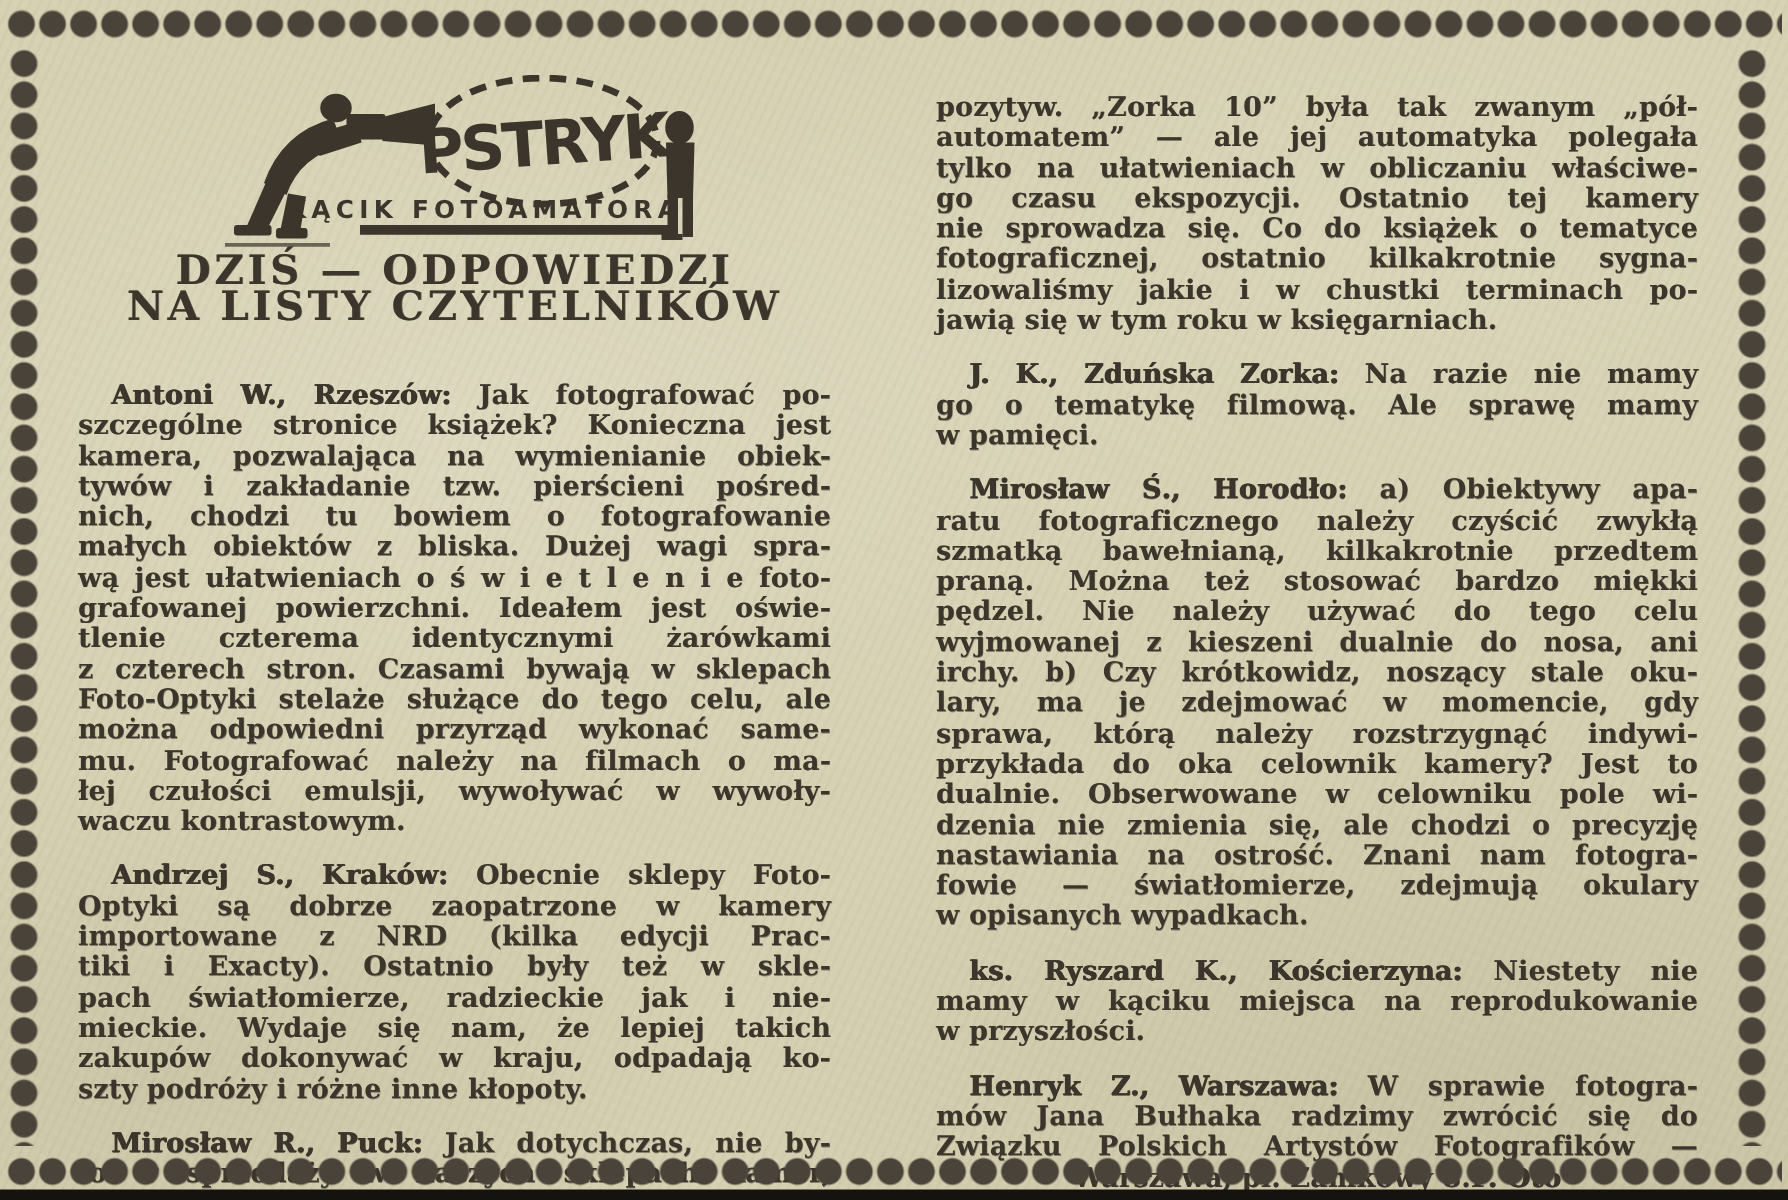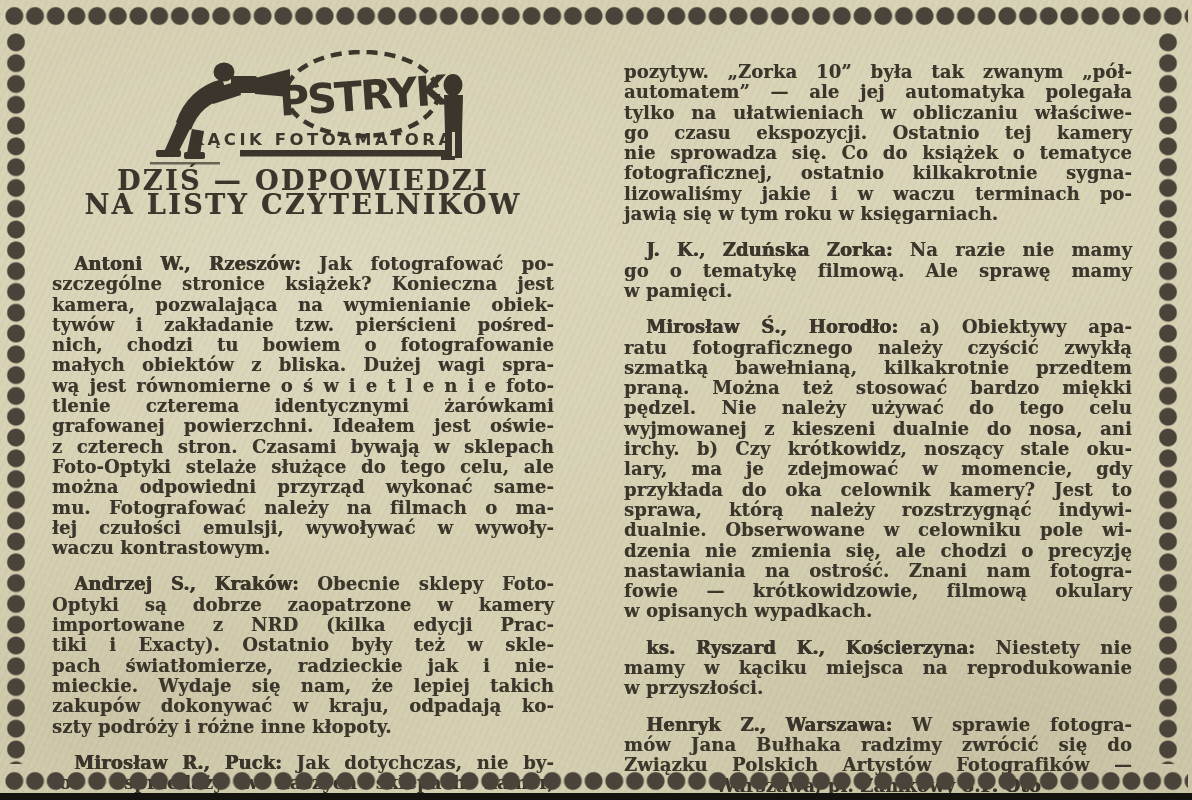--- a/index.html
+++ b/index.html
@@ -134,23 +134,23 @@
   </div>
 
   <div class="body-col body-left">
       <div class="para">
         <div class="line indent"><span class="lead">Antoni W., Rzeszów:</span> Jak fotografować po-</div>
         <div class="line">szczególne stronice książek? Konieczna jest</div>
         <div class="line">kamera, pozwalająca na wymienianie obiek-</div>
         <div class="line">tywów i zakładanie tzw. pierścieni pośred-</div>
         <div class="line">nich, chodzi tu bowiem o fotografowanie</div>
         <div class="line">małych obiektów z bliska. Dużej wagi spra-</div>
-        <div class="line">wą jest równomierne o ś w i e t l e n i e foto-</div>
+        <div class="line">wą jest ułatwieniach o ś w i e t l e n i e foto-</div>
+        <div class="line">grafowanej powierzchni. Ideałem jest oświe-</div>
         <div class="line">tlenie czterema identycznymi żarówkami</div>
-        <div class="line">grafowanej powierzchni. Ideałem jest oświe-</div>
         <div class="line">z czterech stron. Czasami bywają w sklepach</div>
         <div class="line">Foto-Optyki stelaże służące do tego celu, ale</div>
         <div class="line">można odpowiedni przyrząd wykonać same-</div>
         <div class="line">mu. Fotografować należy na filmach o ma-</div>
         <div class="line">łej czułości emulsji, wywoływać w wywoły-</div>
         <div class="line last">waczu kontrastowym.</div>
       </div>
       <div class="para">
         <div class="line indent"><span class="lead">Andrzej S., Kraków:</span> Obecnie sklepy Foto-</div>
         <div class="line">Optyki są dobrze zaopatrzone w kamery</div>
@@ -167,43 +167,43 @@
       </div>
     </div>
   <div class="body-col body-right">
       <div class="para">
         <div class="line">pozytyw. „Zorka 10” była tak zwanym „pół-</div>
         <div class="line">automatem” — ale jej automatyka polegała</div>
         <div class="line">tylko na ułatwieniach w obliczaniu właściwe-</div>
         <div class="line">go czasu ekspozycji. Ostatnio tej kamery</div>
         <div class="line">nie sprowadza się. Co do książek o tematyce</div>
         <div class="line">fotograficznej, ostatnio kilkakrotnie sygna-</div>
-        <div class="line">lizowaliśmy jakie i w waczu terminach po-</div>
+        <div class="line">lizowaliśmy jakie i w chustki terminach po-</div>
         <div class="line last">jawią się w tym roku w księgarniach.</div>
       </div>
       <div class="para">
         <div class="line indent"><span class="lead">J. K., Zduńska Zorka:</span> Na razie nie mamy</div>
         <div class="line">go o tematykę filmową. Ale sprawę mamy</div>
         <div class="line last">w pamięci.</div>
       </div>
       <div class="para">
         <div class="line indent"><span class="lead">Mirosław Ś., Horodło:</span> a) Obiektywy apa-</div>
         <div class="line">ratu fotograficznego należy czyścić zwykłą</div>
         <div class="line">szmatką bawełnianą, kilkakrotnie przedtem</div>
         <div class="line">praną. Można też stosować bardzo miękki</div>
         <div class="line">pędzel. Nie należy używać do tego celu</div>
         <div class="line">wyjmowanej z kieszeni dualnie do nosa, ani</div>
         <div class="line">irchy. b) Czy krótkowidz, noszący stale oku-</div>
         <div class="line">lary, ma je zdejmować w momencie, gdy</div>
+        <div class="line">sprawa, którą należy rozstrzygnąć indywi-</div>
         <div class="line">przykłada do oka celownik kamery? Jest to</div>
-        <div class="line">sprawa, którą należy rozstrzygnąć indywi-</div>
         <div class="line">dualnie. Obserwowane w celowniku pole wi-</div>
         <div class="line">dzenia nie zmienia się, ale chodzi o precyzję</div>
         <div class="line">nastawiania na ostrość. Znani nam fotogra-</div>
-        <div class="line">fowie — krótkowidzowie, filmową okulary</div>
+        <div class="line">fowie — światłomierze, zdejmują okulary</div>
         <div class="line last">w opisanych wypadkach.</div>
       </div>
       <div class="para">
         <div class="line indent"><span class="lead">ks. Ryszard K., Kościerzyna:</span> Niestety nie</div>
         <div class="line">mamy w kąciku miejsca na reprodukowanie</div>
         <div class="line last">w przyszłości.</div>
       </div>
       <div class="para">
         <div class="line indent"><span class="lead">Henryk Z., Warszawa:</span> W sprawie fotogra-</div>
         <div class="line">mów Jana Bułhaka radzimy zwrócić się do</div>

